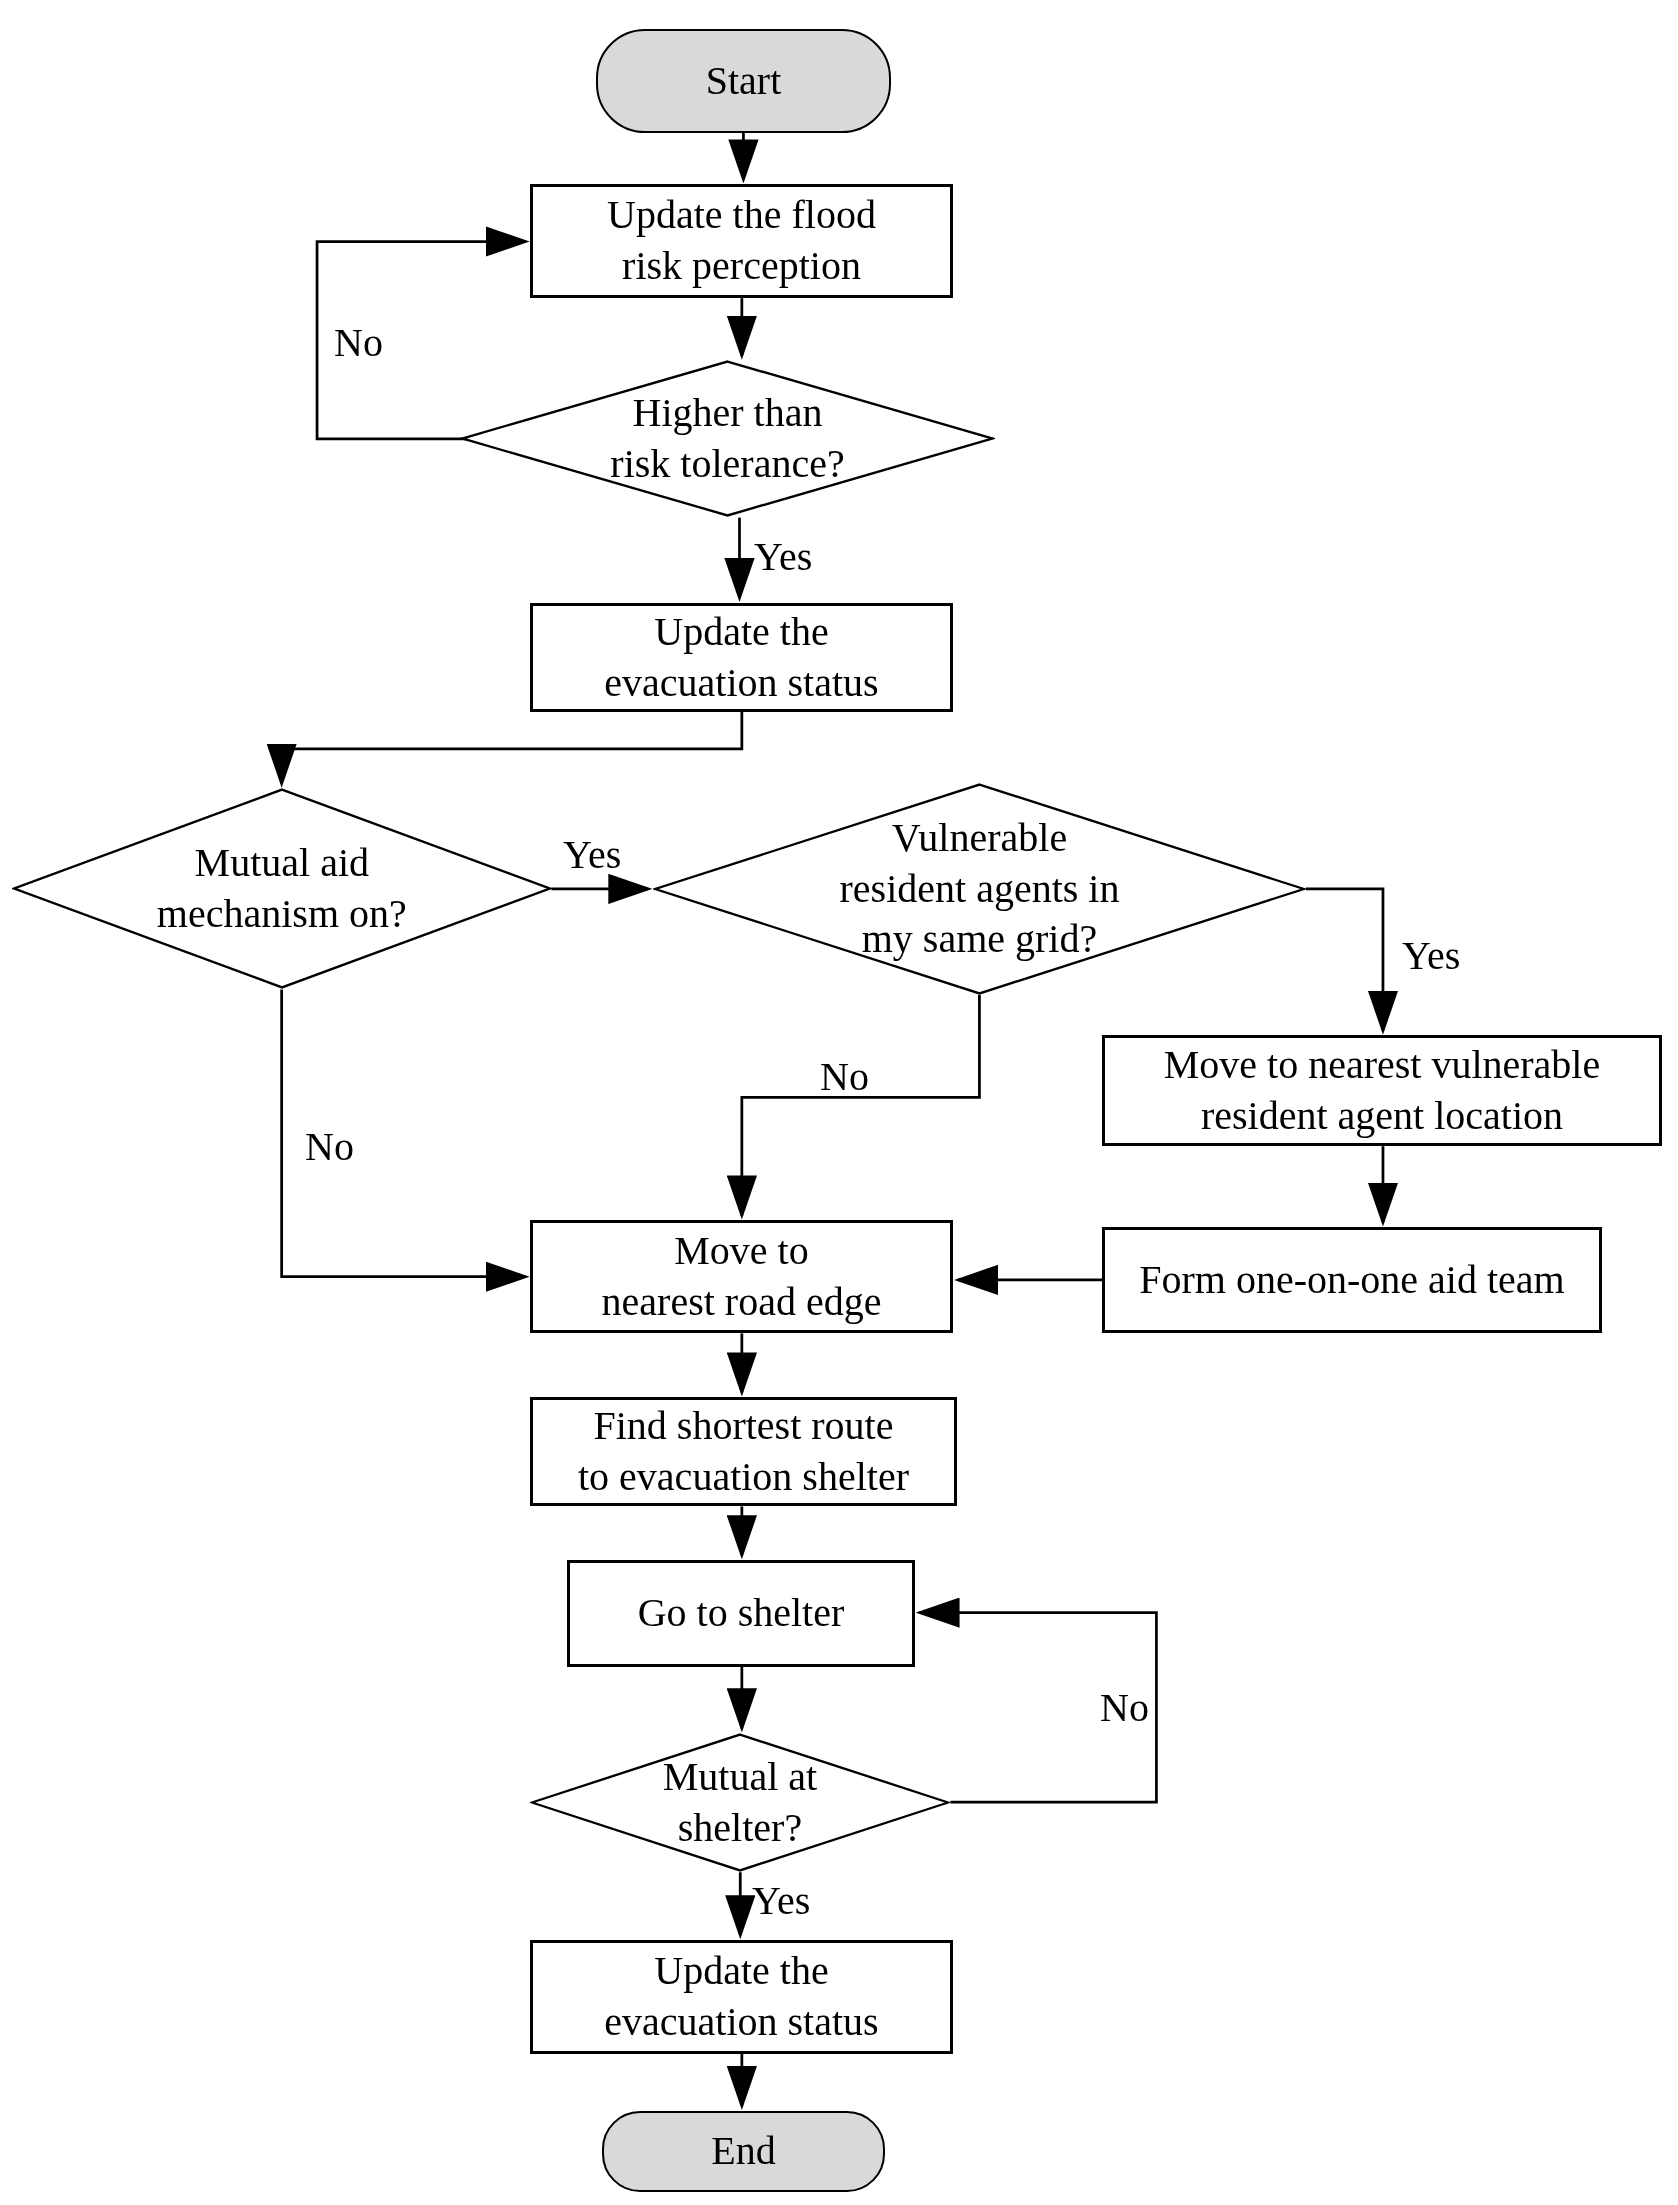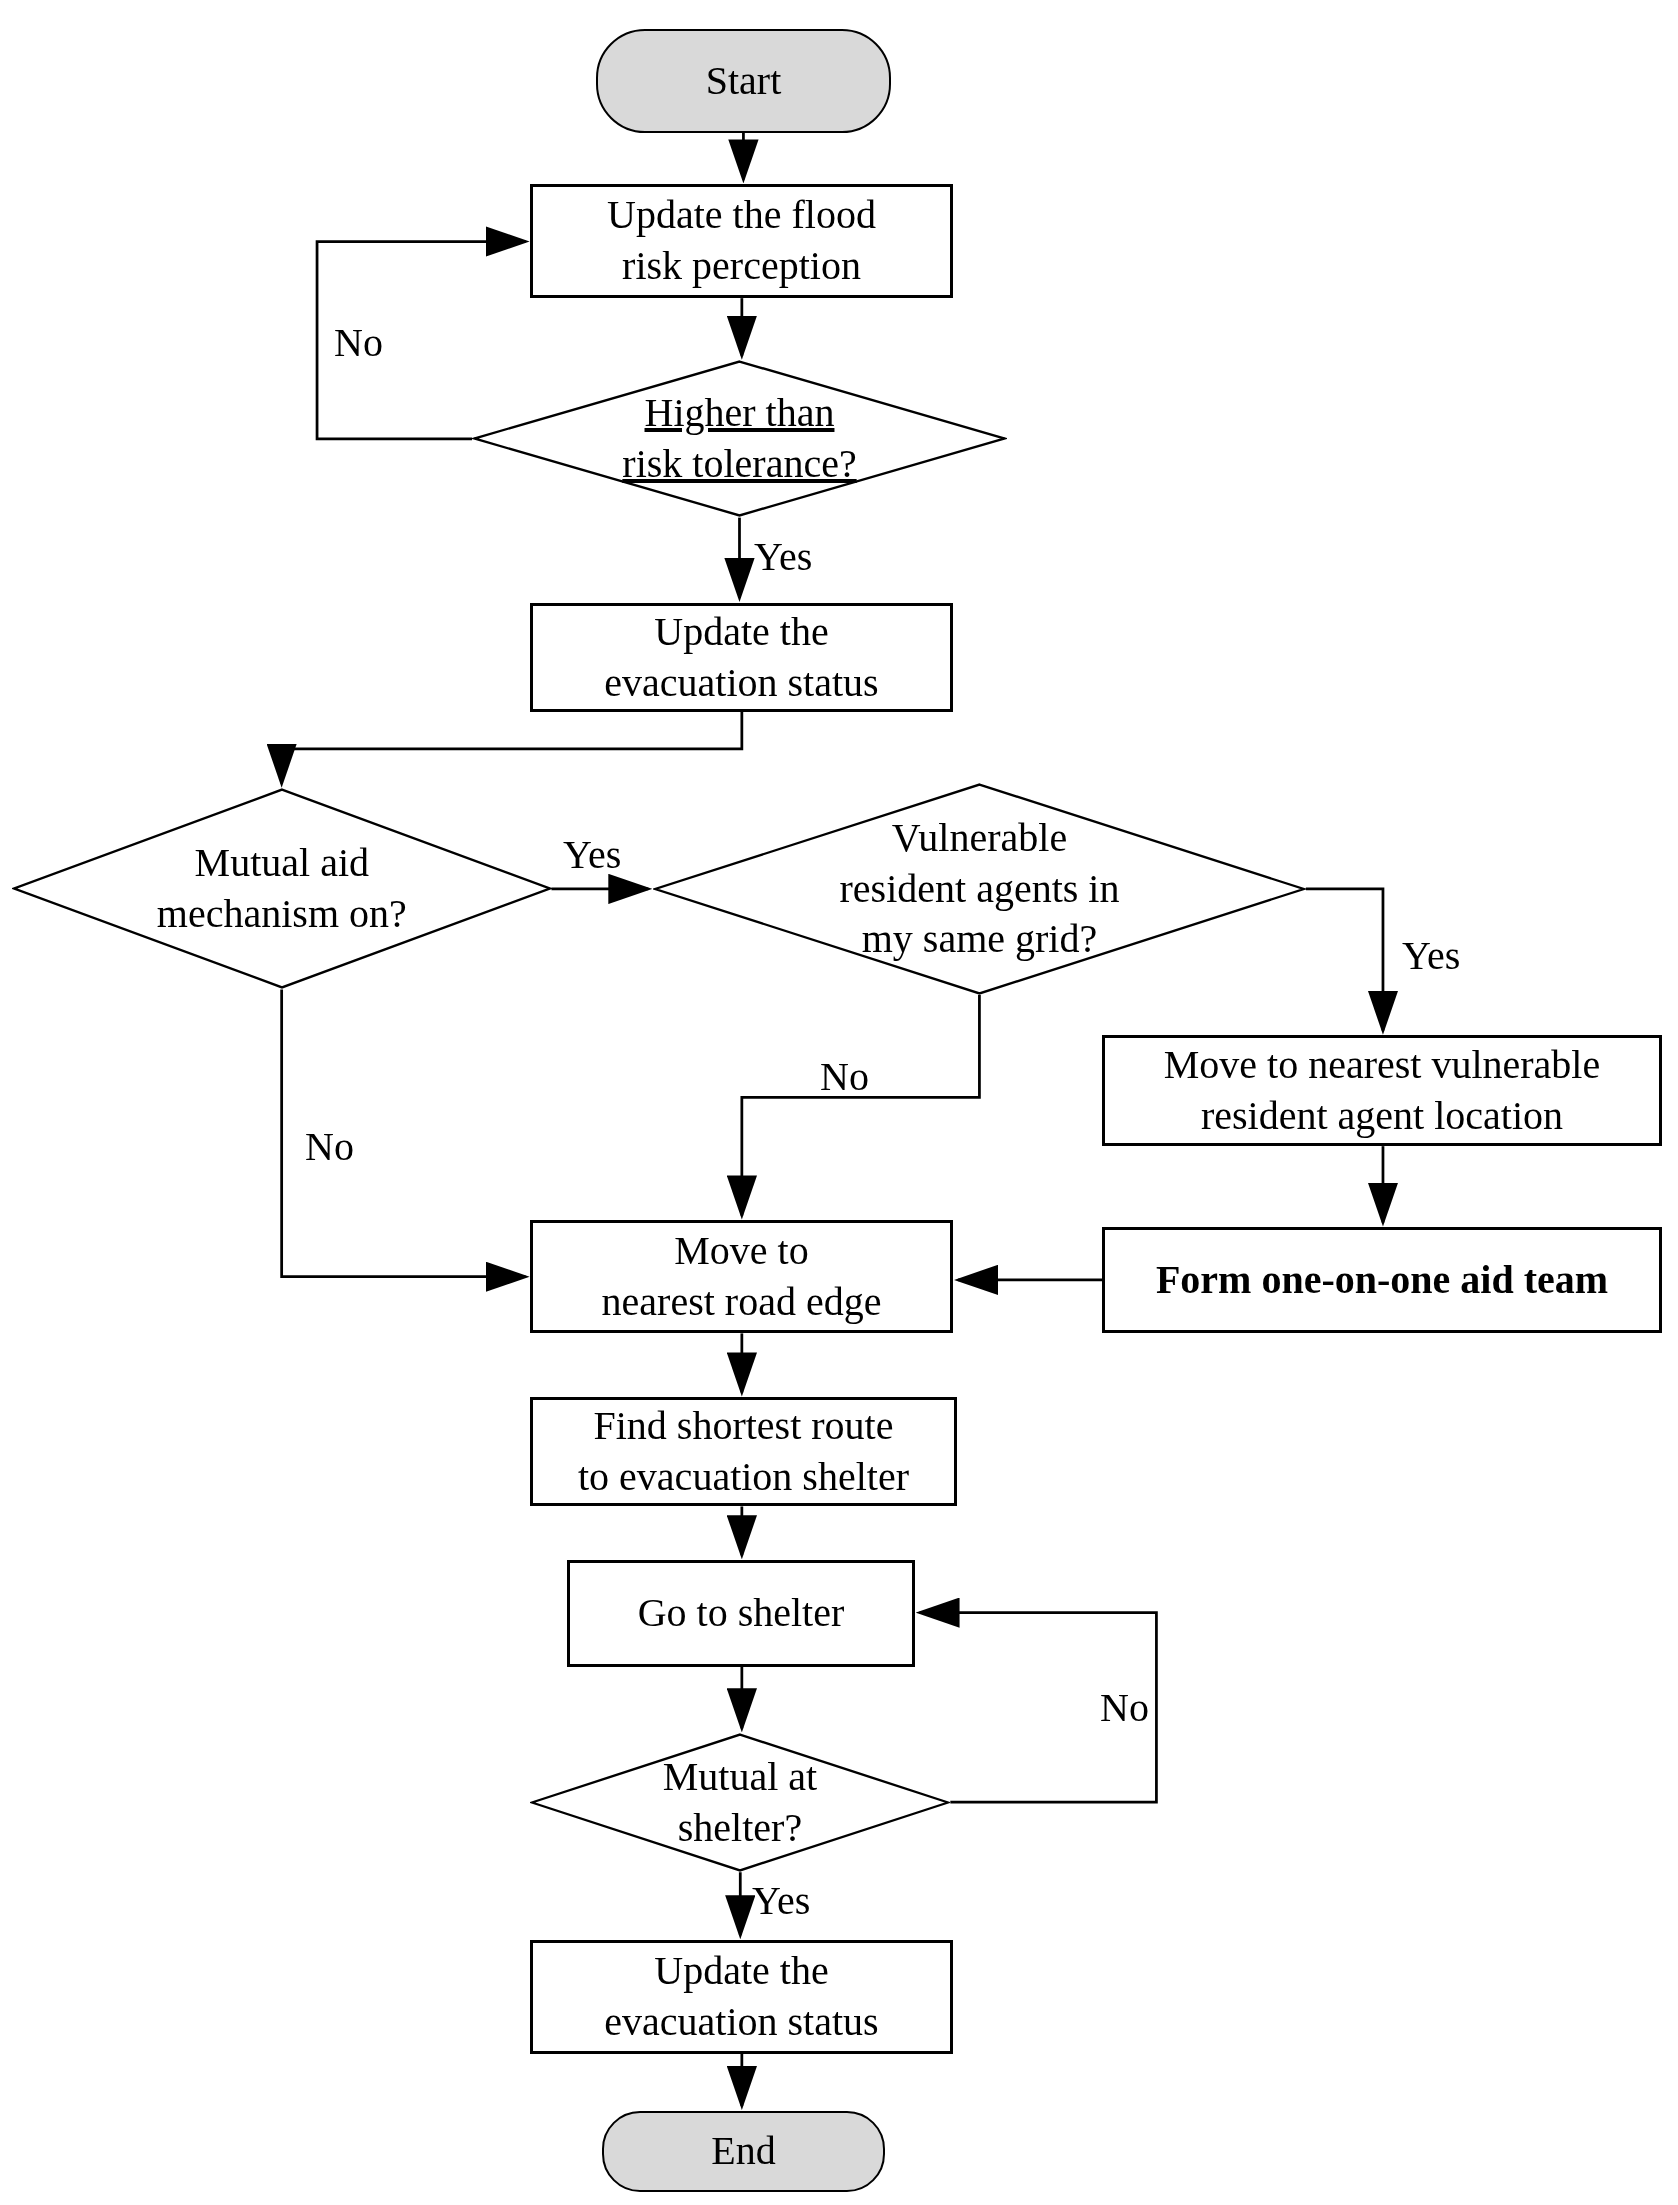--- a/index.html
+++ b/index.html
@@ -114,21 +114,21 @@
         <div class="node-text">
           <div>Start</div>
         </div>
       </div>
       <div class="node process" style="left: 530px; top: 184px; width: 423px; height: 114px;">
         <div class="node-text">
           <div>Update the flood</div>
           <div>risk perception</div>
         </div>
       </div>
-      <div class="node decision" style="left: 472px; top: 360px; width: 535px; height: 157px; text-decoration: underline;">
+      <div class="node decision" style="left: 460px; top: 360px; width: 535px; height: 157px;">
         <svg class="dshape" width="535" height="157" viewBox="0 0 680 200">
           <polygon points="340,2 678,100 340,198 2,100"></polygon>
         </svg>
         <div class="node-text">
           <div>Higher than</div>
           <div>risk tolerance?</div>
         </div>
       </div>
       <div class="node process" style="left: 530px; top: 603px; width: 423px; height: 109px;">
         <div class="node-text">
@@ -154,21 +154,21 @@
           <div>resident agents in</div>
           <div>my same grid?</div>
         </div>
       </div>
       <div class="node process" style="left: 1102px; top: 1035px; width: 560px; height: 111px;">
         <div class="node-text">
           <div>Move to nearest vulnerable</div>
           <div>resident agent location</div>
         </div>
       </div>
-      <div class="node process" style="left: 1102px; top: 1227px; width: 560px; height: 106px; font-weight: bold;">
+      <div class="node process" style="left: 1102px; top: 1227px; width: 500px; height: 106px;">
         <div class="node-text">
           <div>Form one-on-one aid team</div>
         </div>
       </div>
       <div class="node process" style="left: 530px; top: 1220px; width: 423px; height: 113px;">
         <div class="node-text">
           <div>Move to</div>
           <div>nearest road edge</div>
         </div>
       </div>

